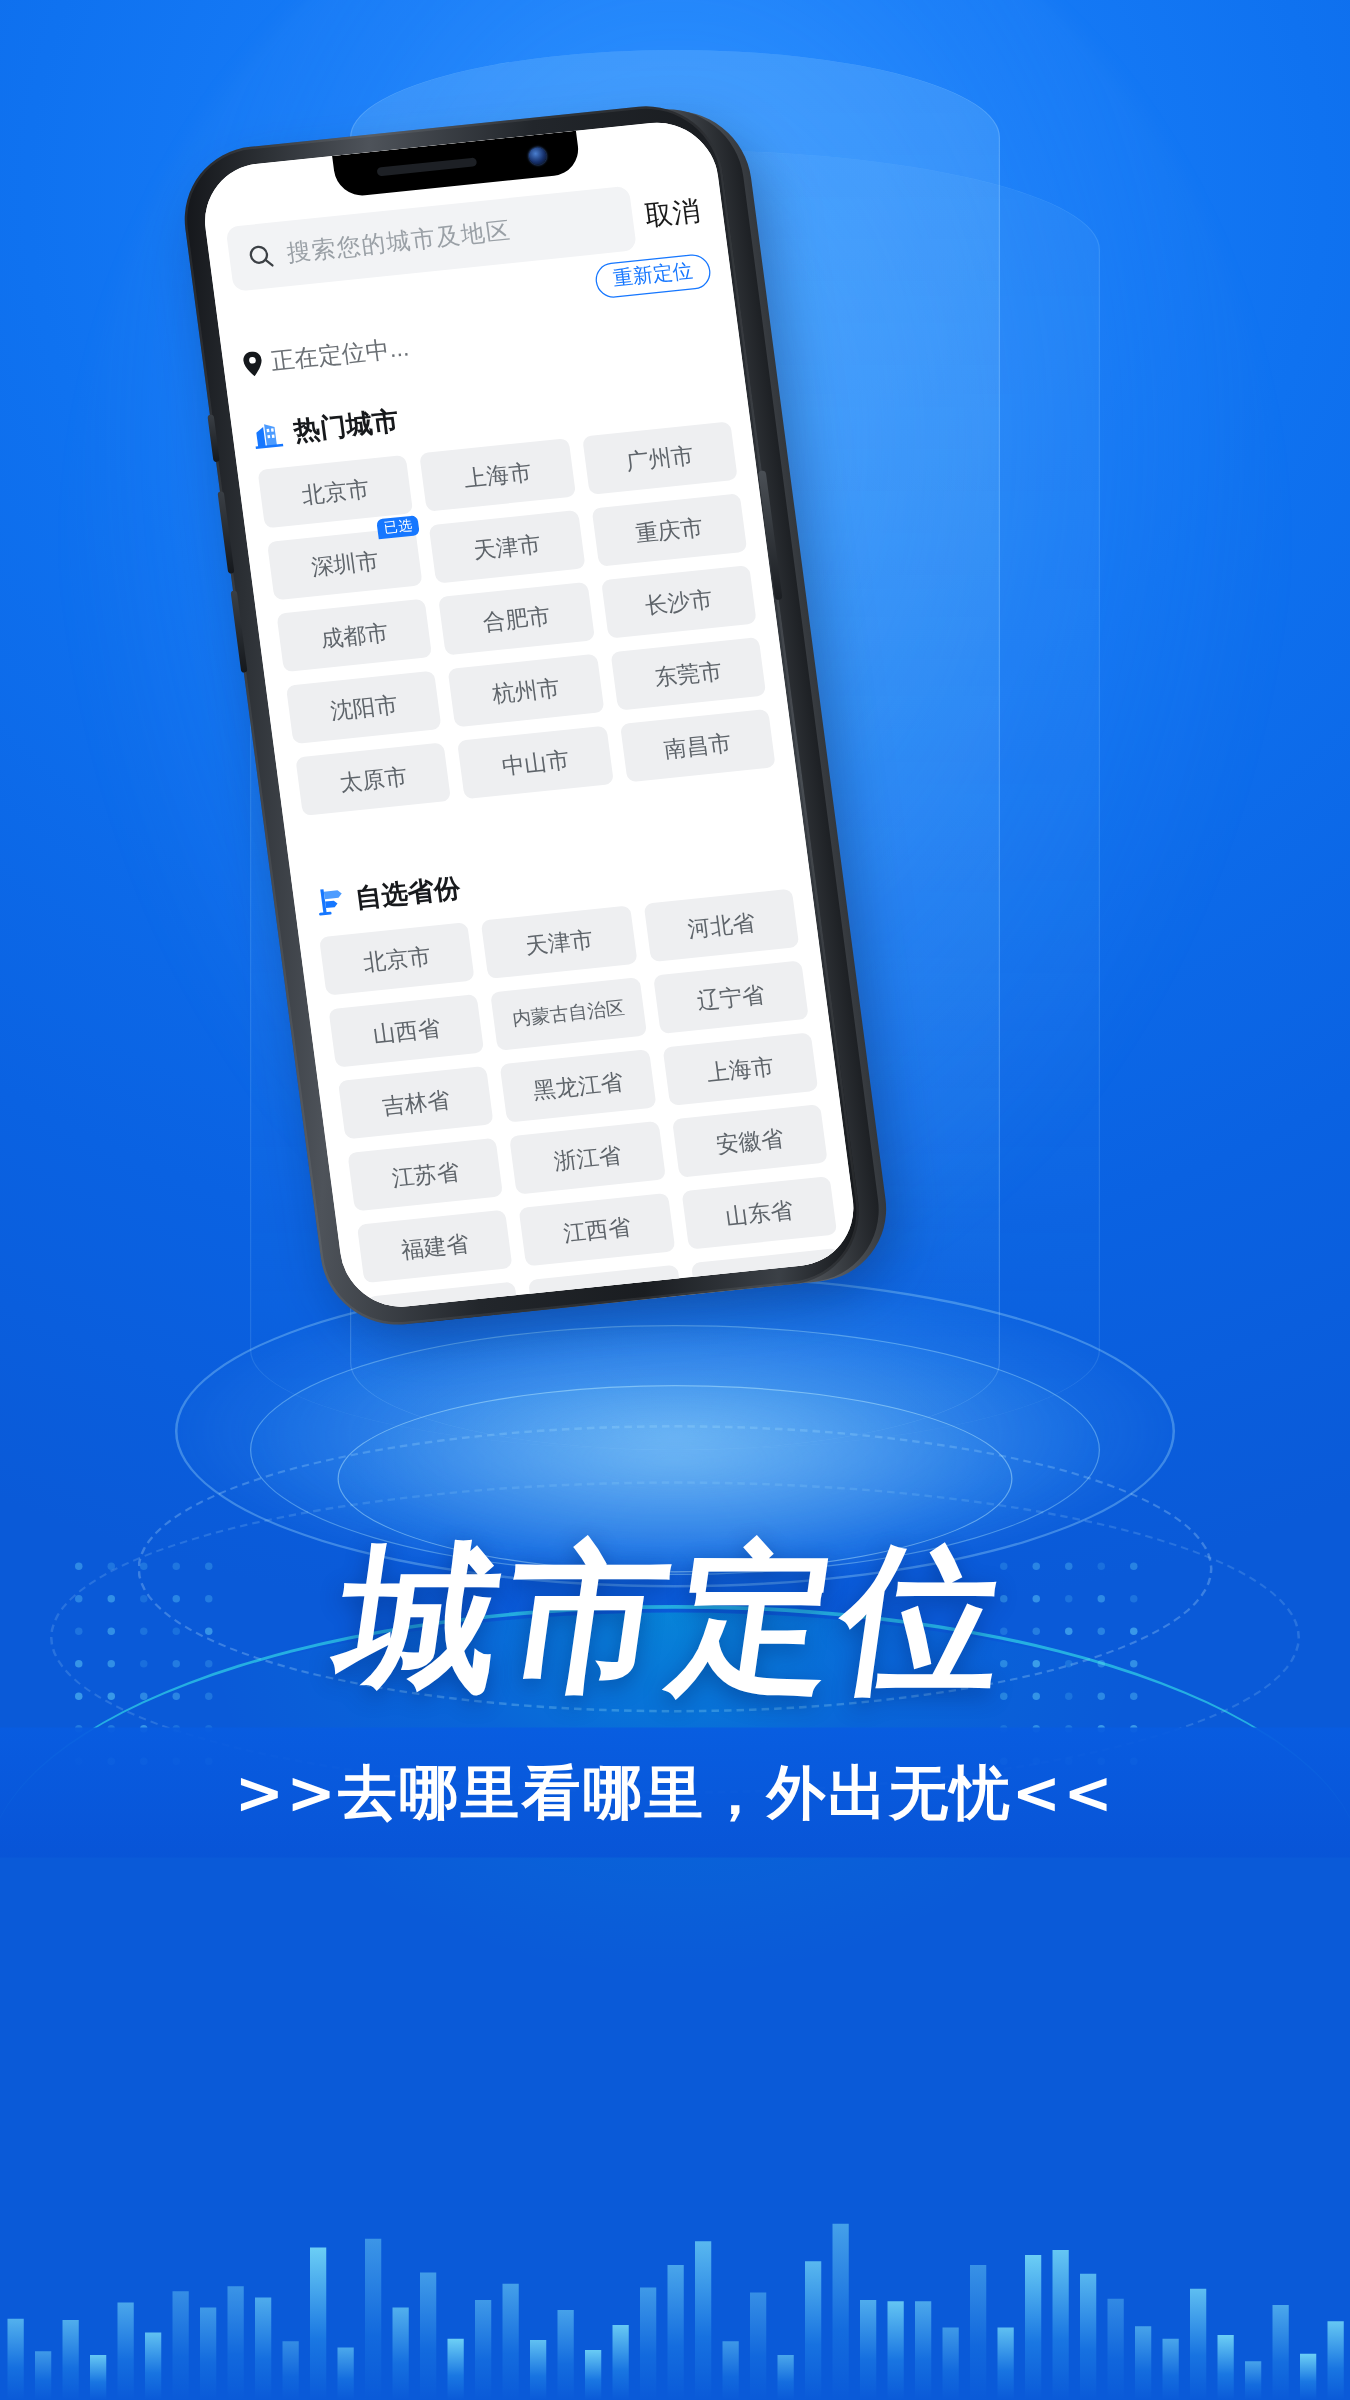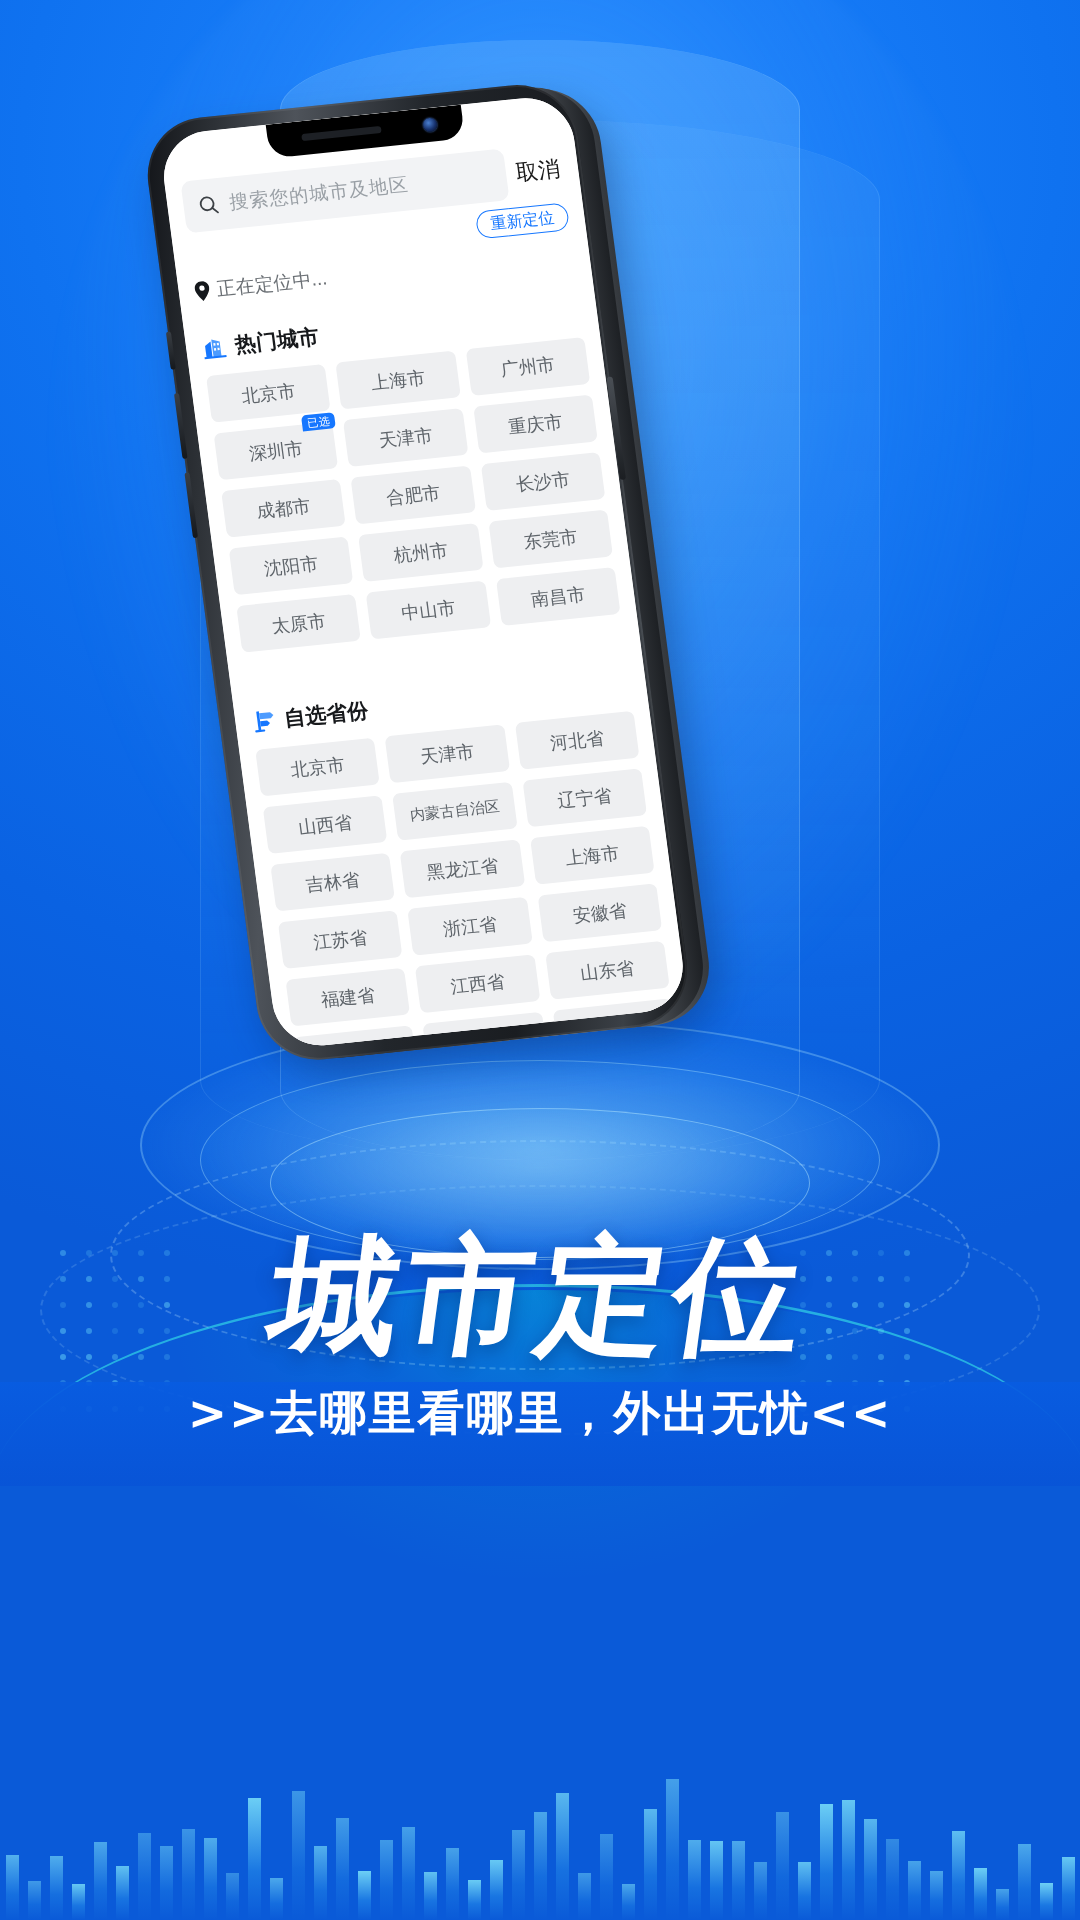--- a/index.html
+++ b/index.html
@@ -186,21 +186,21 @@
     font-size:128px;
     color:#ffffff;
     letter-spacing:6px;
     transform:skewX(-8deg);
     text-shadow:0 6px 18px rgba(0,40,110,.45);
     line-height:1;
   }
   .subbar {
     position:absolute; left:0; right:0; top:1382px; height:104px;
     background:linear-gradient(180deg, rgba(8,92,225,.92) 0%, rgba(8,84,215,.92) 100%);
-    display:flex; justify-content:center;
+    display:flex; align-items:center; justify-content:center;
   }
   .subbar span {
     color:#fff; font-size:47px; font-weight:bold; letter-spacing:2px;
     font-family:"DejaVu Sans","Liberation Sans",sans-serif;
   }
 </style>
 </head>
 <body>
 
 <div class="bg">

